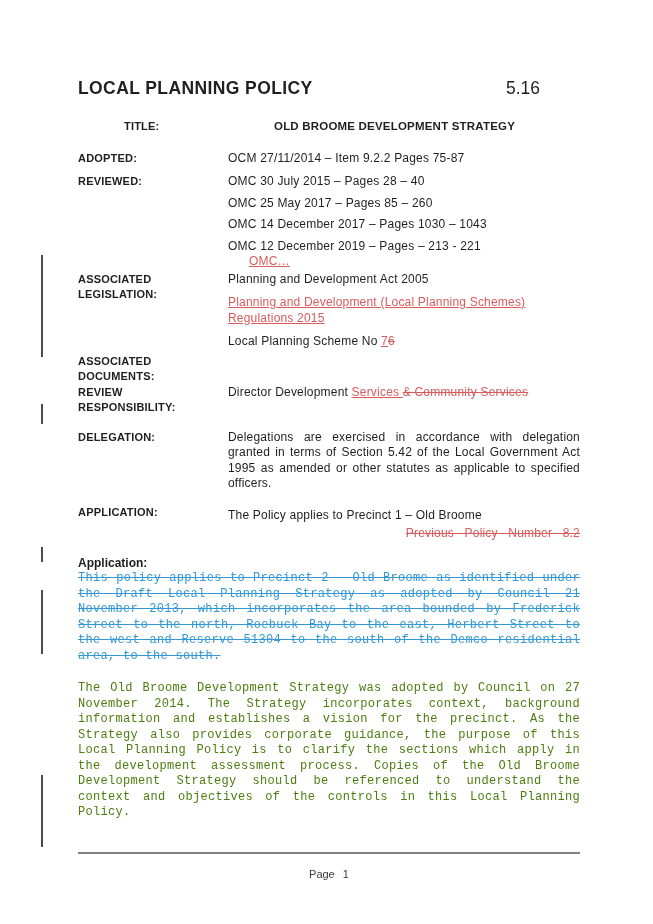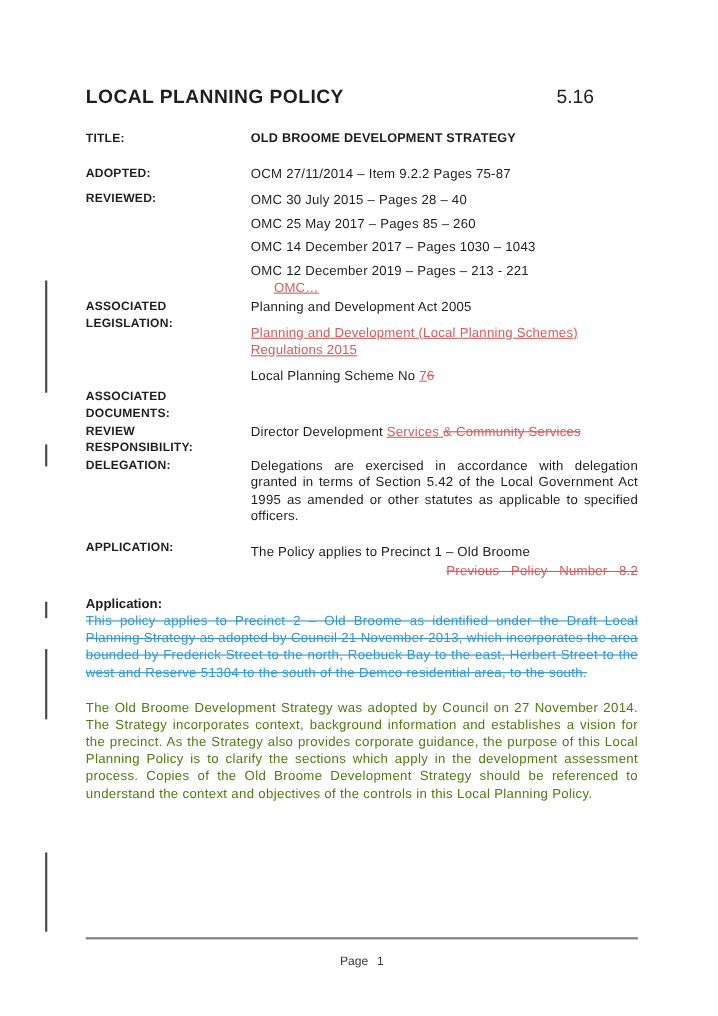--- a/index.html
+++ b/index.html
@@ -23,42 +23,42 @@
   }
   
   .doc-header{display:flex;justify-content:space-between;align-items:baseline;}
   .h-title{font-size:17.5px;font-weight:bold;letter-spacing:.4px;}
   .h-num{font-size:17.5px;font-weight:normal;margin-right:40px;}
   
   .row{display:grid;grid-template-columns:150px 1fr;}
   .label{font-weight:bold;font-size:11px;line-height:15.5px;letter-spacing:.2px;}
   .value{font-size:12px;line-height:15.5px;letter-spacing:.2px;}
   .value.bold{font-weight:bold;font-size:11.5px;}
-  .r-title{margin-top:20px;}
+  .r-title{margin-top:20px;margin-left:46px;}
   .r-adopted{margin-top:16px;}
   .r-reviewed{margin-top:8px;}
   .r-legislation{margin-top:2px;}
   .r-documents{margin-top:4px;}
   .r-review{margin-top:0px;}
-  .r-delegation{}
+  .r-delegation{margin-top:14px;}
   .r-application{margin-top:13px;}
   .r-application .value{padding-top:3px;}
   .rev-entry{margin-bottom:6px;}
   .rev-entry.ins-line{margin-top:-6px;margin-bottom:0;margin-left:21px;}
   .leg-act{margin-bottom:8px;}
   .leg-regs{margin-bottom:8px;}
   .just{text-align:justify;}
   
   .ins{color:var(--c-red,#d95b5c);text-decoration:underline;}
   .del{color:var(--c-red,#d95b5c);text-decoration:line-through;}
   .del-blue{color:var(--c-blue,#3398d3);text-decoration:line-through;}
   .prev-policy{display:block;text-align:right;word-spacing:7px;margin-top:3px;}
   
   .app-heading{font-weight:bold;font-size:12px;line-height:15.5px;margin-top:14px;}
-  .para{font-size:12px;line-height:15.5px;letter-spacing:.3px;text-align:justify;}
+  .para{font-size:12px;line-height:15.5px;letter-spacing:.3px;text-align:justify;font-family:Liberation Mono, monospace;}
   .para.body-par{margin-top:17px;color:#4d7c0f;}
   
   .change-bar{position:absolute;left:41px;width:2px;background:var(--c-bar,#4b4b4b);}
   
   .footer{position:absolute;left:78px;right:73px;top:852px;}
   .rule{height:2px;background:var(--c-rule,#808080);}
   .page-num{margin-top:14px;text-align:center;font-size:11px;color:#3a3a3a;word-spacing:5px;}
 </style>
 </head>
 <body>

